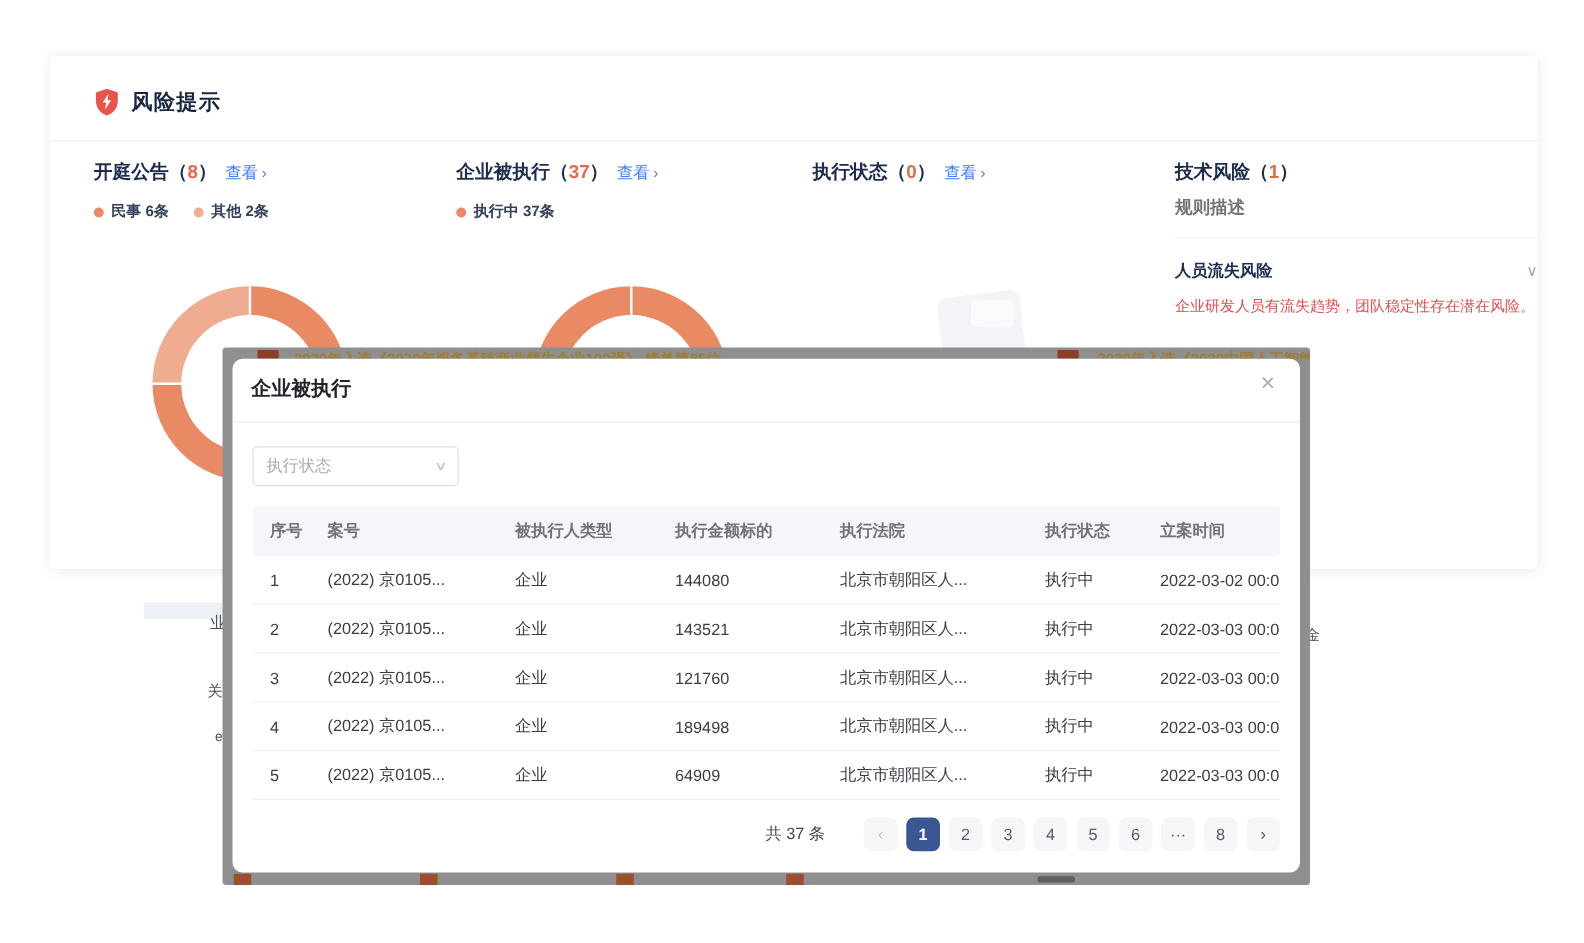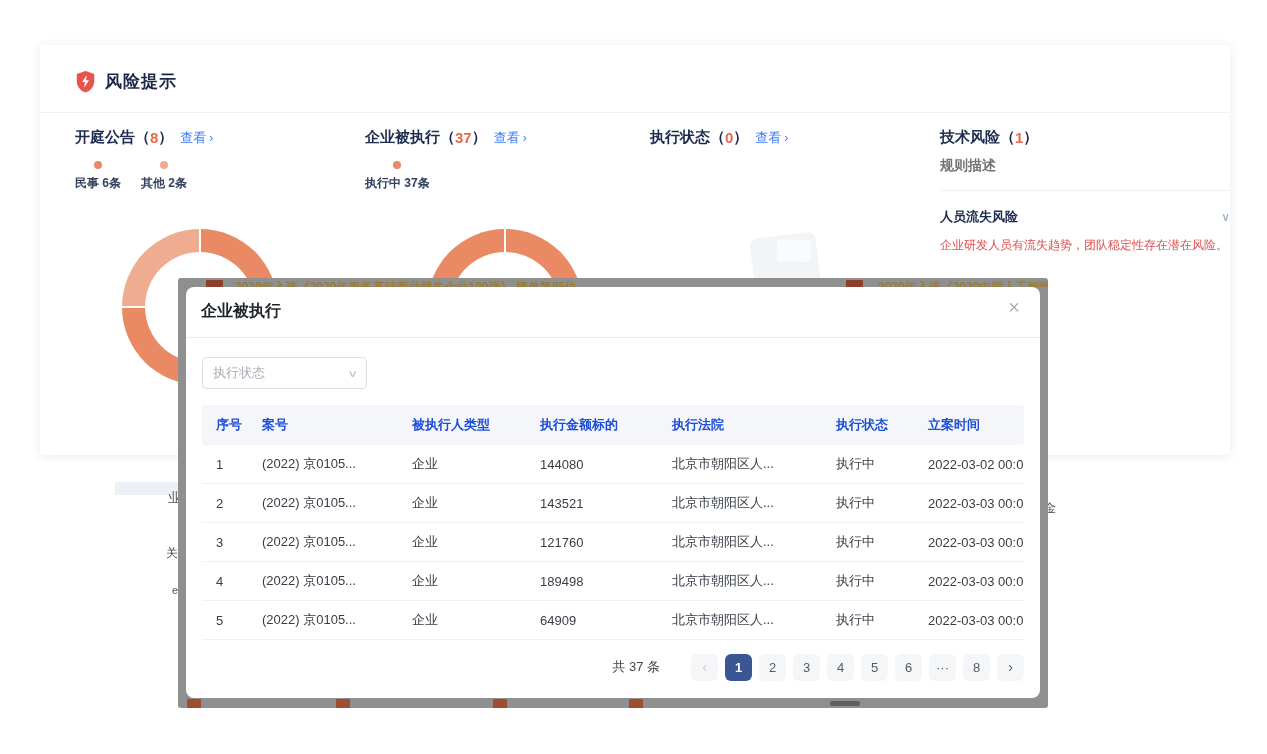--- a/index.html
+++ b/index.html
@@ -16,21 +16,21 @@
   .card-title{font-size:17px;font-weight:700;color:#1a2744;letter-spacing:1px;}
   .header-divider{position:absolute;left:0;top:67px;width:100%;height:1px;background:#eef0f4;}
   .section-title{position:absolute;top:83px;font-size:15px;font-weight:700;color:#1c2b4e;
                  display:flex;align-items:center;white-space:nowrap;}
   .sec0{left:35px}.sec1{left:325px}.sec2{left:610px}.sec3{left:900px}
   .count{color:#E8684A;}
   .view-link{color:#3D7EFF;font-size:13px;font-weight:400;margin-left:7px;cursor:pointer;}
   .view-arrow{color:#3D7EFF;font-size:12px;font-weight:400;margin-left:3px;}
   .legend{position:absolute;top:116px;display:flex;gap:20px;align-items:center;}
   .leg0{left:35px}.leg1{left:325px}
-  .legend-item{display:flex;align-items:center;gap:6px;font-size:12px;font-weight:600;color:#33415e;flex-direction:column;}
+  .legend-item{display:flex;align-items:center;gap:6px;font-size:12px;font-weight:600;color:#33415e;}
   .dot{width:8px;height:8px;border-radius:50%;flex:0 0 auto;}
   .donut{position:absolute;width:156px;height:156px;border-radius:50%;top:184px;}
   .donut .hole{position:absolute;inset:23px;border-radius:50%;background:#fff;}
   .notch-v{position:absolute;left:50%;top:0;width:2px;height:23px;background:#fff;transform:translateX(-50%);}
   .notch-h{position:absolute;top:50%;left:0;height:2px;width:23px;background:#fff;transform:translateY(-50%);}
   .d1{left:82px}.d2{left:387px}
   .empty-box{position:absolute;left:712px;top:190px;width:66px;height:52px;background:#f3f4f7;
              border-radius:8px;transform:rotate(-7deg);}
   .empty-box::after{content:"";position:absolute;left:26px;top:6px;width:34px;height:22px;
              background:#fafbfc;border-radius:4px;transform:rotate(8deg);}
@@ -64,21 +64,21 @@
   .dialog-title{position:absolute;left:15px;top:14px;font-size:16px;font-weight:600;color:#20242b;}
   .dialog-close{position:absolute;right:20px;top:10px;font-size:20px;color:#a9adb4;cursor:pointer;line-height:1;}
   .dialog-divider{position:absolute;left:0;top:50px;width:100%;height:1px;background:#eaebee;}
   .filter-select{position:absolute;left:16px;top:70px;width:165px;height:32px;border:1px solid #dcdfe6;
                  border-radius:4px;display:flex;align-items:center;justify-content:space-between;
                  padding:0 10px;box-sizing:border-box;cursor:pointer;background:#fff;}
   .filter-placeholder{font-size:13px;color:#a8abb2;}
   .filter-chevron{font-size:10px;color:#c0c4cc;transform:scaleX(1.5);}
   .table{position:absolute;left:16px;top:118px;width:822px;}
   .t-head{display:flex;height:40px;background:#f4f6fa;border-radius:3px;align-items:center;
-          font-size:13px;font-weight:700;color:#1d4ed8;}
+          font-size:13px;font-weight:700;color:#737373;}
   .t-row{display:flex;height:38px;align-items:center;font-size:13px;color:#383d46;
          border-bottom:1px solid #f0f1f4;}
   .cell{padding-left:14px;box-sizing:border-box;white-space:nowrap;overflow:hidden;}
   .c0{width:46px}.c1{width:150px}.c2{width:128px}.c3{width:132px}.c4{width:164px}.c5{width:92px}.c6{width:110px}
   .pager{position:absolute;left:16px;top:366px;width:822px;height:28px;display:flex;
          justify-content:flex-end;align-items:center;gap:7px;font-size:13px;color:#4e545e;}
   .total{margin-right:24px;color:#41464f;}
   .pbtn{min-width:27px;height:27px;border-radius:6px;background:#f5f6f8;display:flex;
         align-items:center;justify-content:center;color:#565b66;cursor:pointer;
         font-size:13px;box-sizing:border-box;padding:0 4px;}

